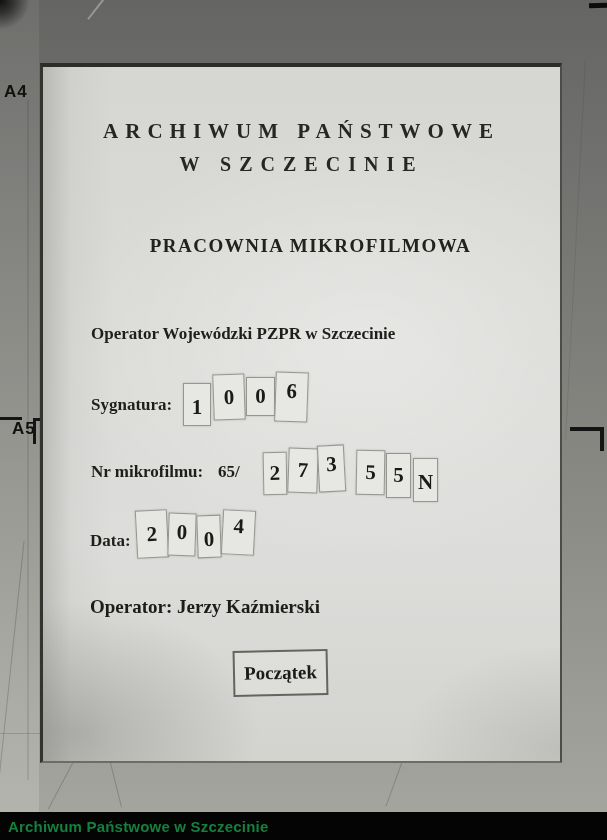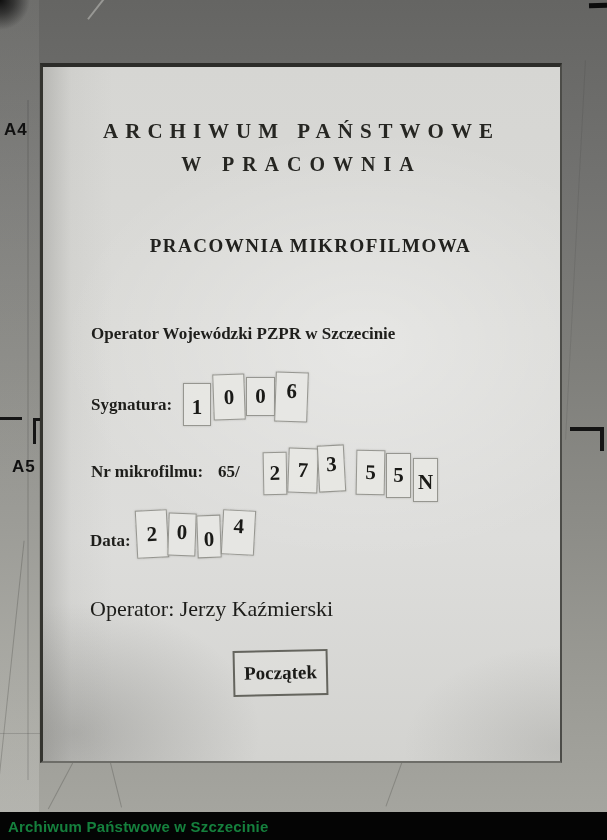--- a/index.html
+++ b/index.html
@@ -19,21 +19,21 @@
   .sc1{left:27px;top:100px;width:2px;height:680px;opacity:.5;}
   .sc2{left:10px;top:540px;width:1px;height:260px;transform:rotate(6deg);}
   .sc3{left:60px;top:760px;width:1px;height:52px;transform:rotate(28deg);}
   .sc4{left:115px;top:758px;width:1px;height:50px;transform:rotate(-14deg);}
   .sc5{left:395px;top:752px;width:1px;height:56px;transform:rotate(20deg);}
   .sc6{left:575px;top:60px;width:1px;height:380px;transform:rotate(3deg);opacity:.45;}
   .sc7{left:95px;top:-4px;width:2px;height:26px;transform:rotate(38deg);}
   .sc8{left:0px;top:733px;width:560px;height:1px;background:rgba(40,40,38,0.18);}
   
   .marker{position:absolute;font-family:"Liberation Sans",sans-serif;font-weight:bold;
-    font-size:17px;color:#101010;letter-spacing:1px;margin-top:38px;}
+    font-size:17px;color:#101010;letter-spacing:1px;}
   .marker-a4{left:4px;top:82px;}
   .marker-a5{left:12px;top:419px;}
   .a5-line{position:absolute;left:0;top:417px;width:22px;height:3px;background:#151515;}
   .a5-bracket-v{position:absolute;left:33px;top:418px;width:3px;height:26px;background:#151515;}
   .a5-bracket-h{position:absolute;left:33px;top:418px;width:8px;height:3px;background:#151515;}
   .crop-right-h{position:absolute;left:570px;top:427px;width:34px;height:4px;background:#141414;}
   .crop-right-v{position:absolute;left:600px;top:427px;width:4px;height:24px;background:#141414;}
   
   .card{
     position:absolute;left:40px;top:63px;width:522px;height:700px;box-sizing:border-box;
@@ -52,21 +52,21 @@
   .t-line2{position:absolute;left:0;top:86px;width:100%;text-align:center;
     font-size:20px;font-weight:bold;letter-spacing:8px;color:#262622;}
   .subtitle{position:absolute;left:9px;top:168px;width:100%;text-align:center;
     font-size:19px;font-weight:bold;letter-spacing:1.5px;color:#21211e;}
   .collection{position:absolute;left:48px;top:257px;font-size:17px;font-weight:bold;color:#1e1e1b;}
   .lbl{position:absolute;font-size:17px;font-weight:bold;color:#1e1e1b;}
   .lbl-syg{left:48px;top:328px;}
   .lbl-mik{left:48px;top:395px;}
   .lbl-data{left:47px;top:464px;}
   .prefix-mik{position:absolute;left:175px;top:395px;font-size:17px;font-weight:bold;color:#1e1e1b;}
-  .operator-line{position:absolute;left:47px;top:529px;font-size:22px;font-weight:normal;color:#1c1c19;}
+  .operator-line{position:absolute;left:47px;top:529px;font-size:19px;font-weight:bold;color:#1c1c19;}
   .tile{
     position:absolute;display:flex;align-items:center;justify-content:center;
     box-sizing:border-box;background:rgba(232,232,228,0.85);
     border:1px solid rgba(70,70,62,0.50);
     font-size:21px;font-weight:bold;color:#1a1a17;
     box-shadow:0 0 2px rgba(90,90,85,0.3);
   }
   
   .s1{left:140px;top:316px;width:28px;height:43px;padding-top:6px;}
   .s2{left:170px;top:307px;width:32px;height:46px;transform:rotate(-2deg);}
@@ -120,21 +120,21 @@
   <div class="marker marker-a4">A4</div>
   <div class="marker marker-a5">A5</div>
   <div class="a5-line"></div>
   <div class="a5-bracket-v"></div>
   <div class="a5-bracket-h"></div>
   <div class="crop-right-h"></div>
   <div class="crop-right-v"></div>
 
   <div class="card">
     <div class="t-line1">ARCHIWUM PAŃSTWOWE</div>
-    <div class="t-line2">W PRACOWNIA</div>
+    <div class="t-line2">W SZCZECINIE</div>
     <div class="subtitle">PRACOWNIA MIKROFILMOWA</div>
     <div class="collection">Operator Wojewódzki PZPR w Szczecinie</div>
 
     <span class="lbl lbl-syg">Sygnatura:</span>
     <div class="tile s1">1</div>
     <div class="tile s2">0</div>
     <div class="tile s3">0</div>
     <div class="tile s4">6</div>
 
     <span class="lbl lbl-mik">Nr mikrofilmu:</span>

